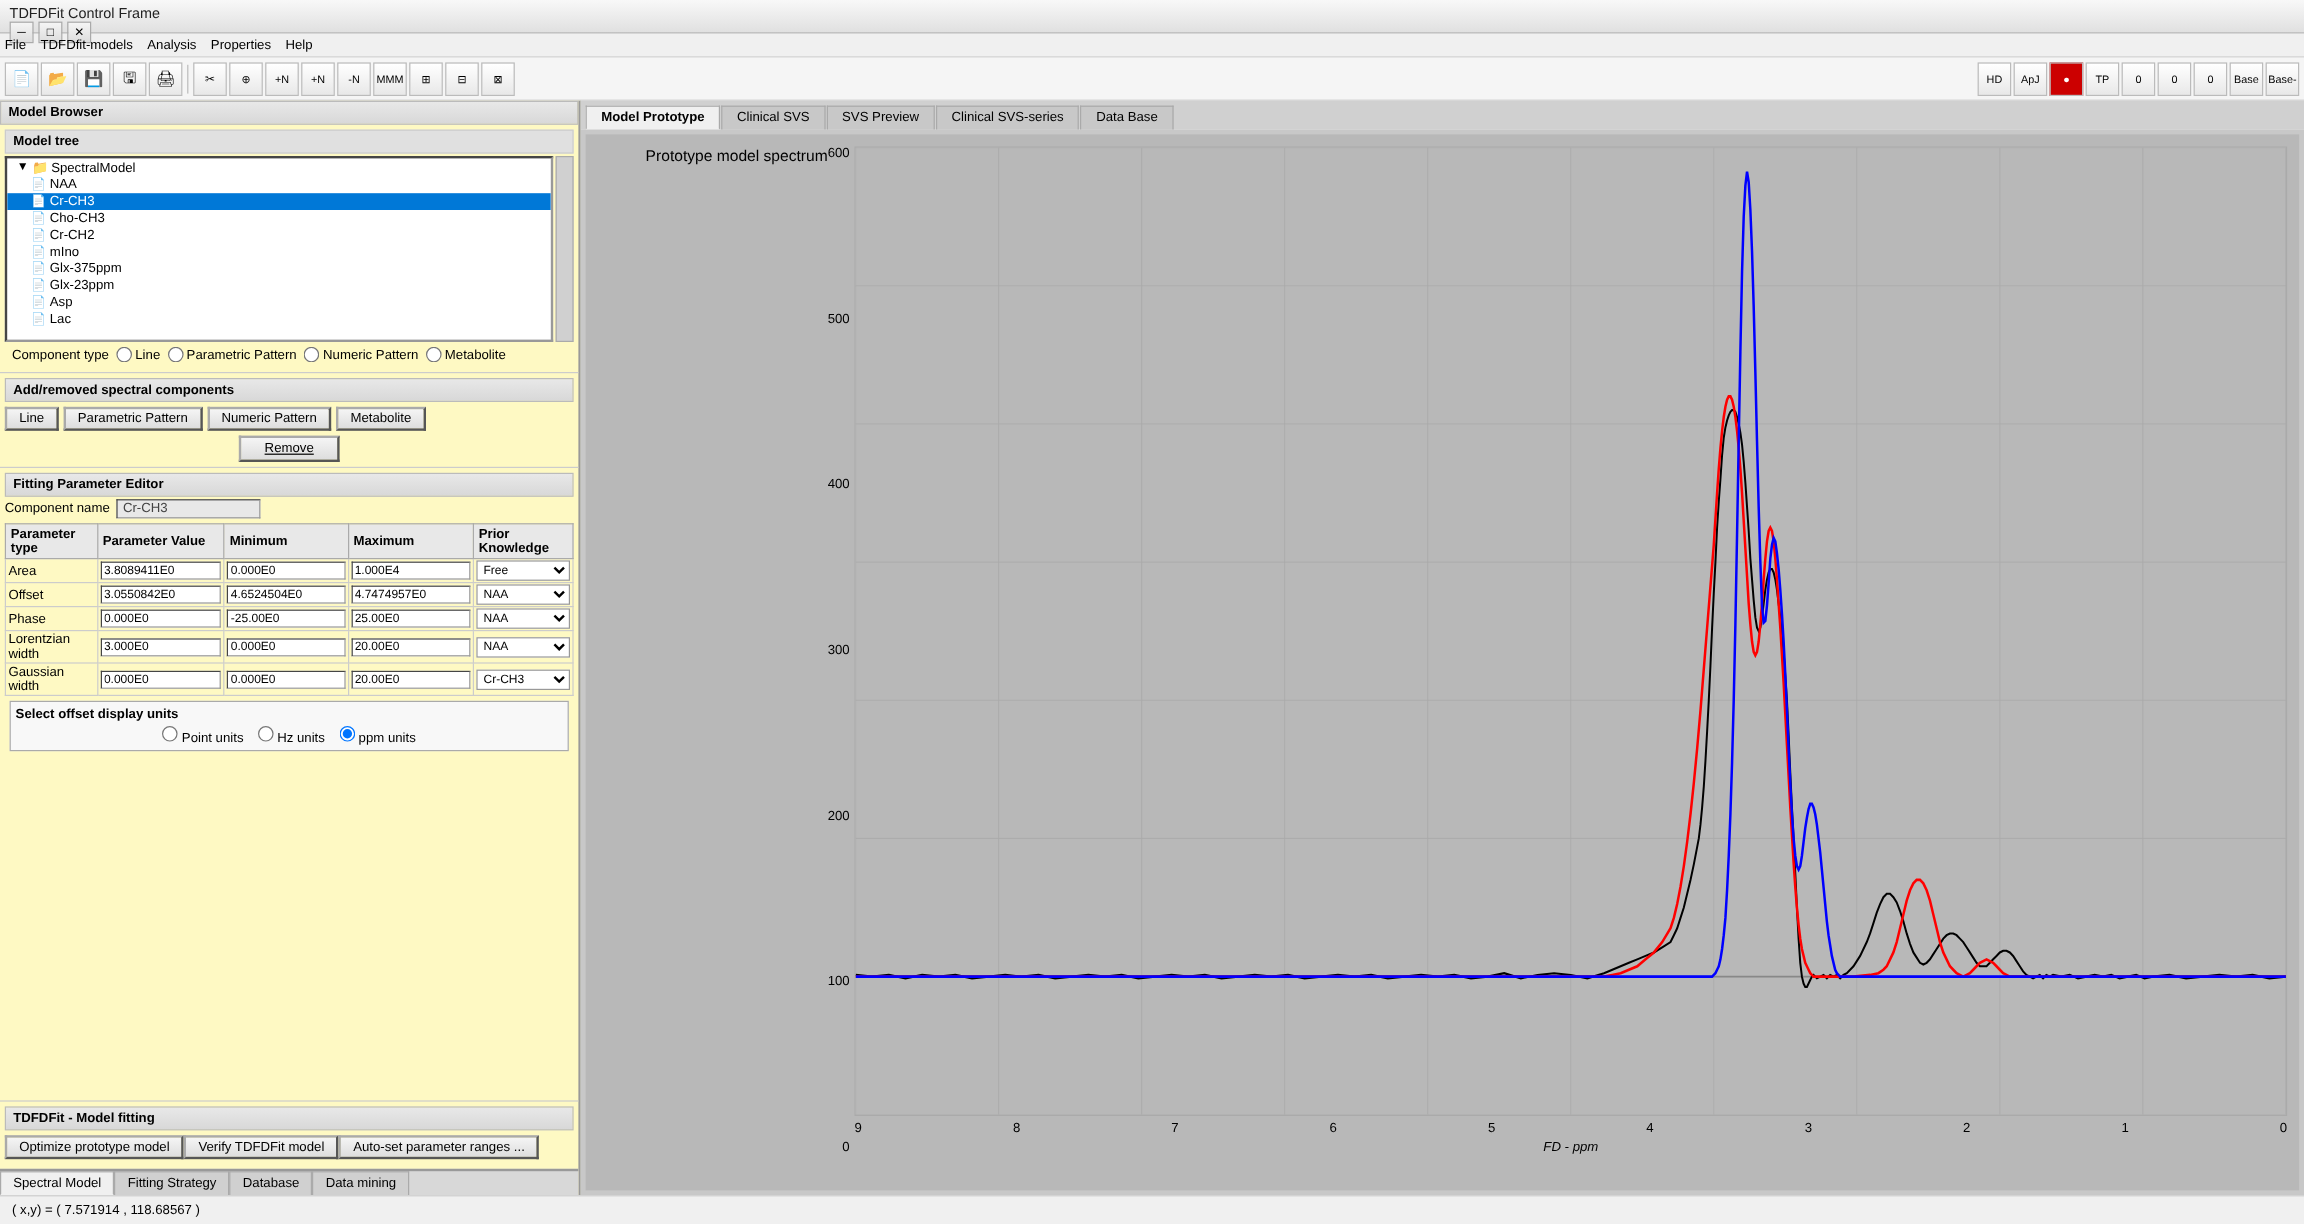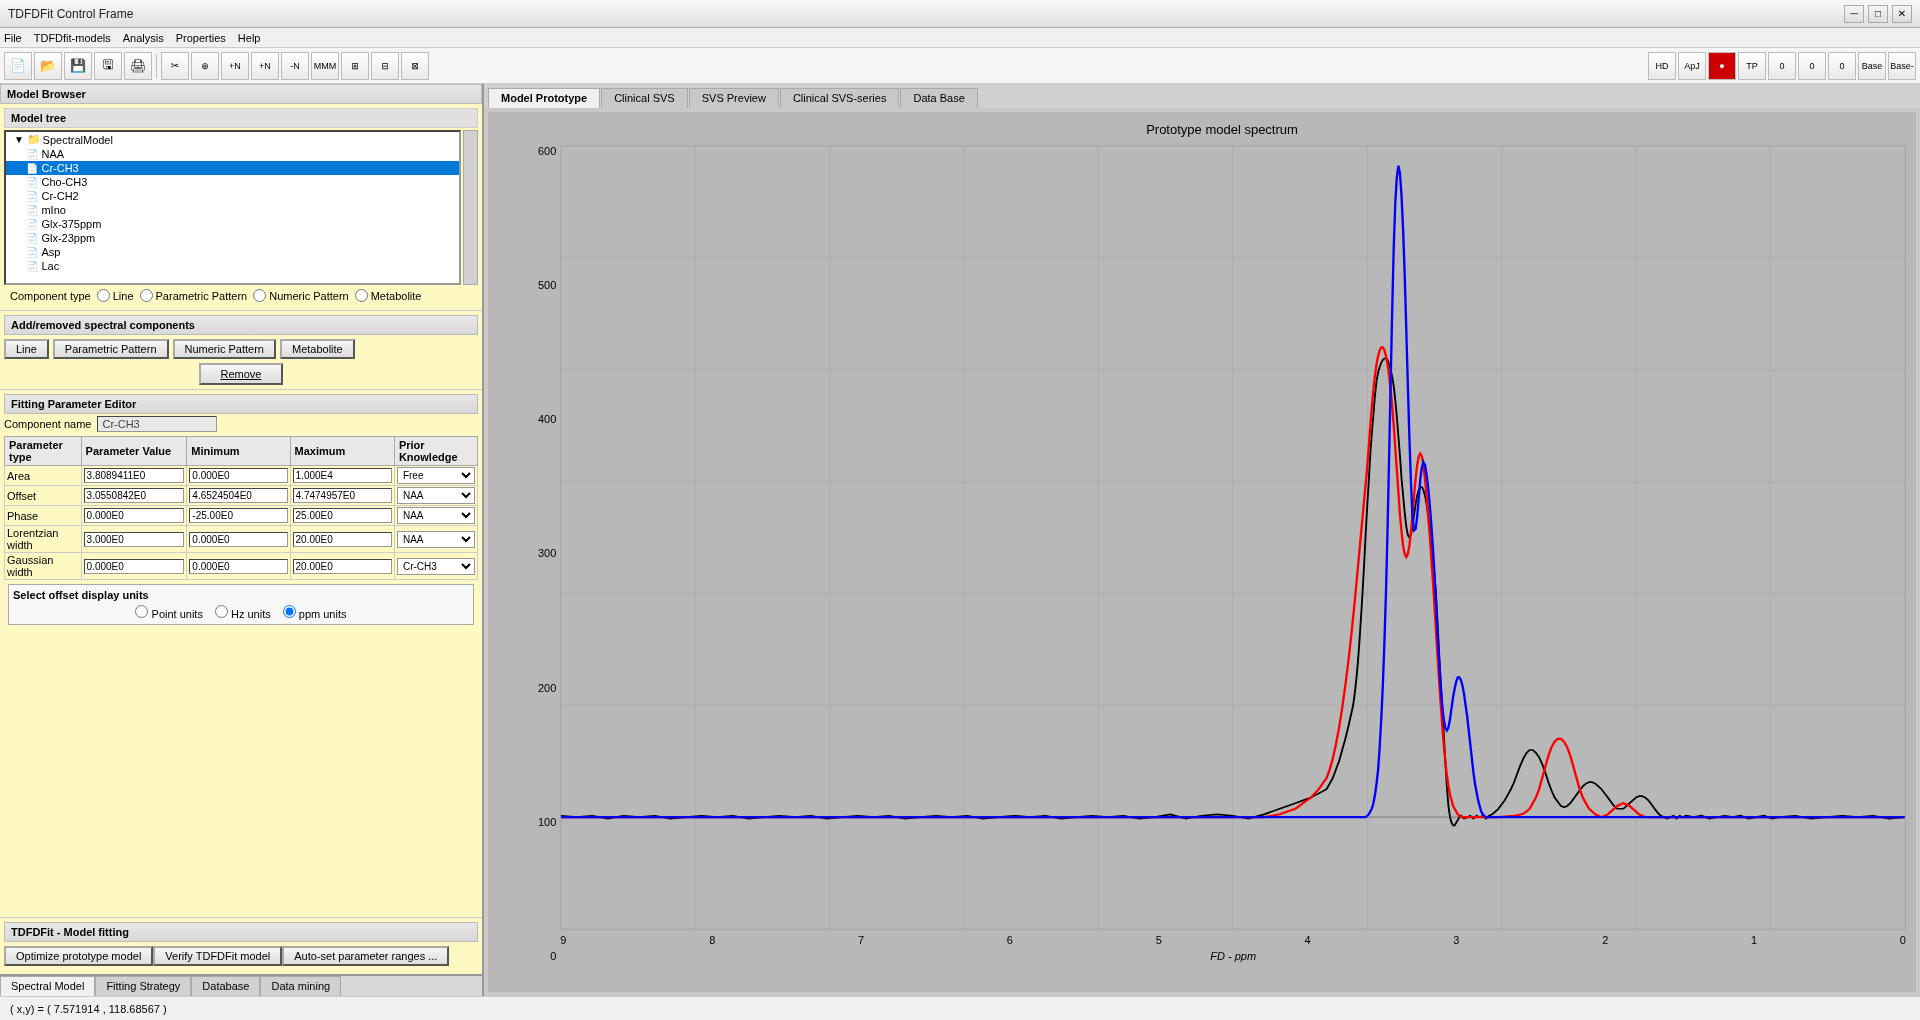--- a/index.html
+++ b/index.html
@@ -3,23 +3,24 @@
   <meta charset="utf-8">
   <style>
     * { box-sizing: border-box; margin: 0; padding: 0; }
     body { font-family: Arial, sans-serif; font-size: 11px; background: #f0f0f0; overflow: hidden; }
 
     .window-titlebar {
       background: linear-gradient(to bottom, #f8f8f8, #e0e0e0);
       border-bottom: 1px solid #aaa;
       padding: 4px 8px;
       display: flex;
-      align-items: center;
+      align-items: flex-start;
       justify-content: space-between;
       height: 28px;
+      flex-direction: column;
     }
     .window-title { font-size: 12px; color: #222; }
     .window-controls { display: flex; gap: 4px; }
     .window-btn {
       width: 20px; height: 18px; border: 1px solid #aaa;
       background: linear-gradient(to bottom, #f5f5f5, #ddd);
       cursor: pointer; display: flex; align-items: center; justify-content: center;
       font-size: 10px;
     }
 
@@ -241,21 +242,21 @@
       background: #c8c8c8;
       padding: 4px;
       display: flex;
       align-items: stretch;
     }
 
     .chart-inner {
       flex: 1;
       background: #b8b8b8;
       display: flex;
-      flex-direction: column;
+      flex-direction: row;
       padding: 10px 10px 30px 50px;
       position: relative;
     }
 
     .chart-title {
       text-align: center;
       font-size: 13px;
       font-weight: normal;
       margin-bottom: 8px;
       color: #000;

